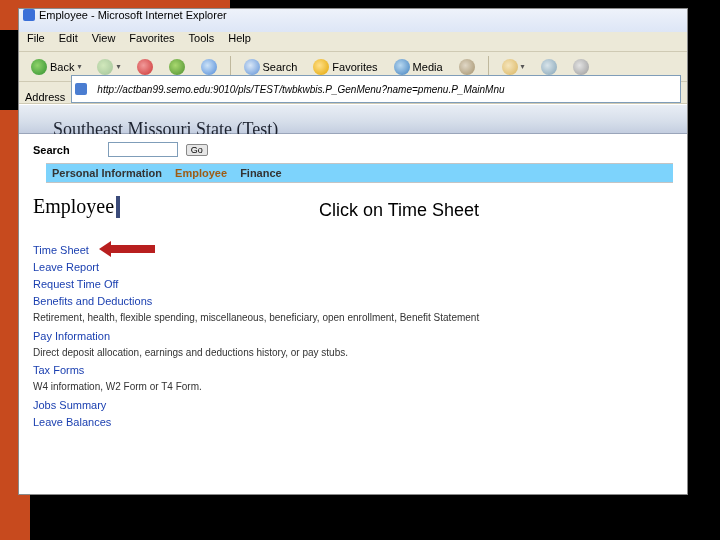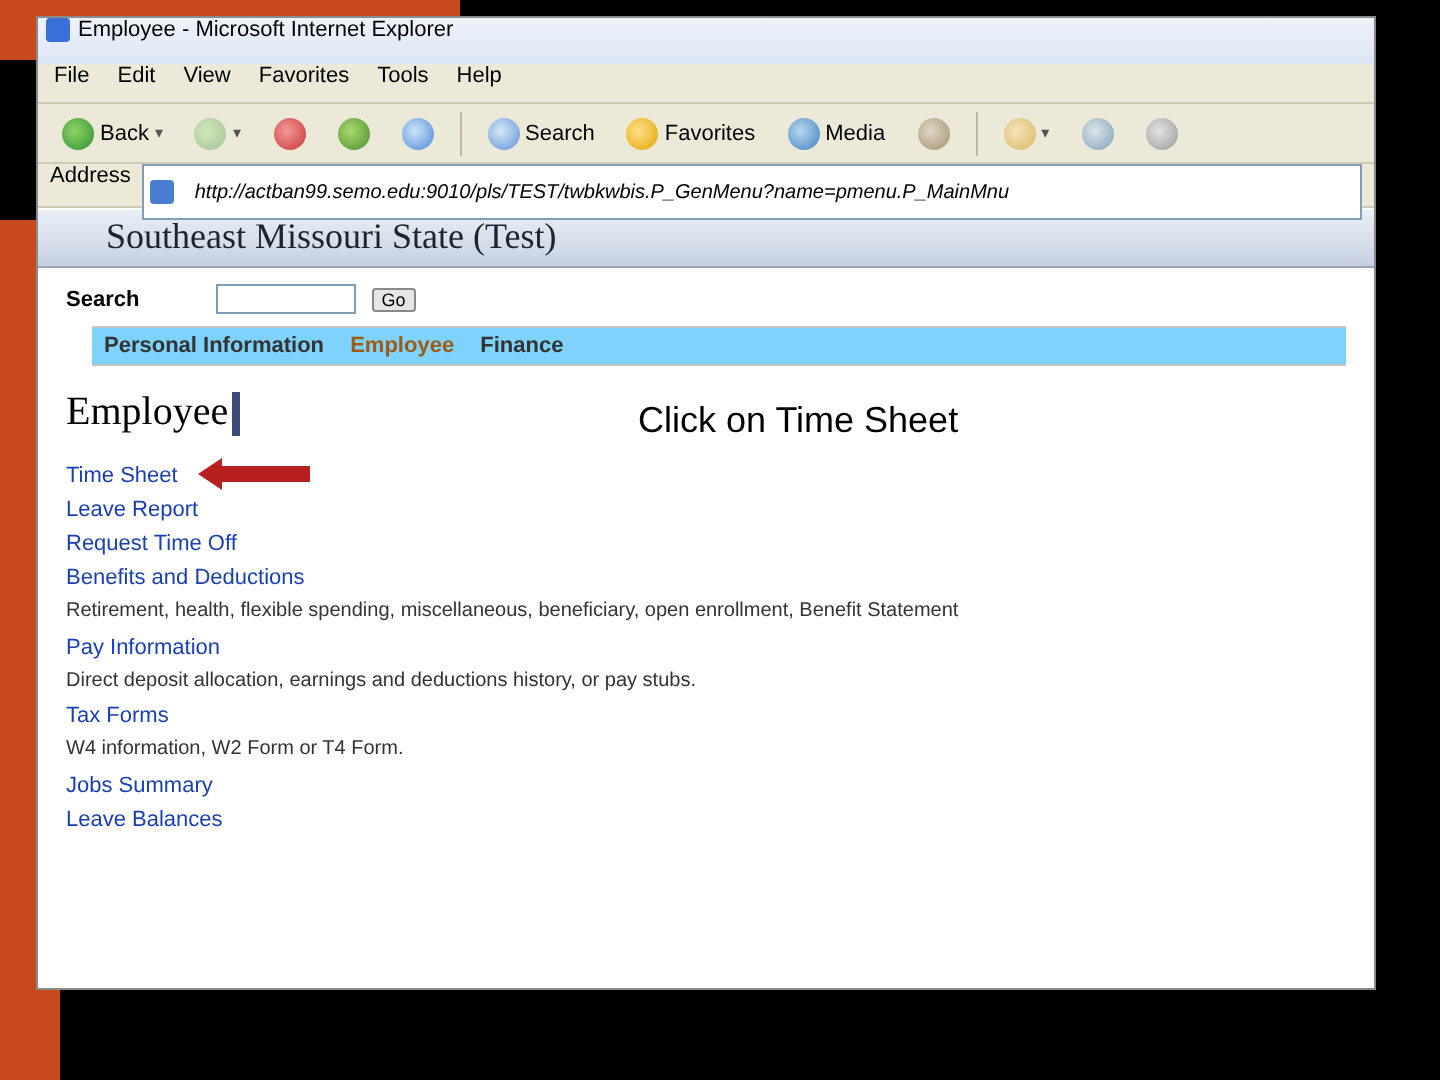--- a/index.html
+++ b/index.html
@@ -84,21 +84,21 @@
   .ico.hist { background: radial-gradient(circle at 40% 40%, #e0d7c6, #a2906a); }
   .ico.mail { background: radial-gradient(circle at 40% 40%, #f5e5bc, #d9b45e); }
   .ico.print { background: radial-gradient(circle at 40% 40%, #d8e4ea, #82a2b5); }
   .ico.edit { background: radial-gradient(circle at 40% 40%, #e3e3e3, #999); }
   .tb-sep { width:1px; height:22px; background:#bfb89d; margin:0 3px; }
   .caret { font-size:8px; color:#555; }
 
   .addrbar {
     height: 22px;
     background: #ece9d8;
-    display:flex; align-items:flex-start;
+    display:flex; align-items:flex-end;
     gap:6px;
     padding:0 6px;
     border-bottom:1px solid #cfcab4;
     font-size:11px;
   }
   .addr-input {
     flex:1;
     height:28px;
     background:#fff;
     border:1px solid #7f9db9;
@@ -110,21 +110,21 @@
     white-space:nowrap;
     font-style:italic;
   }
   .addr-input .favico { width:12px;height:12px;background:#4a7dd1;border-radius:2px;flex-shrink:0;}
 
   .banner {
     height: 30px;
     background: linear-gradient(#e9eef5 0%, #d6deea 60%, #c4cee0 100%);
     border-top:1px solid #fff;
     border-bottom:1px solid #9aa5ba;
-    padding: 3px 34px;
+    padding: 14px 34px;
     font-size: 18px;
     color:#1d2330;
     font-family: Georgia, "Times New Roman", serif;
   }
 
   .content {
     background:#fff;
     padding: 8px 14px 14px 14px;
     min-height: 360px;
     position:relative;
@@ -164,21 +164,21 @@
   }
   .cursor-bar { display:inline-block; width:4px; height:22px; background:#3b4b7a; margin-left:2px;}
   .callout {
     position:absolute;
     top:66px; left:300px;
     font-family:Arial,sans-serif;
     font-size:18px;
     color:#000;
   }
 
-  .linklist { margin-top:12px; font-size:11px; line-height:1.55; }
+  .linklist { margin-top:24px; font-size:11px; line-height:1.55; }
   .linklist .lk { color:#1a3fb0; cursor:pointer; display:block; }
   .linklist .desc { color:#333; font-size:10px; margin-bottom:2px; display:block;}
   .timesheet-row { position:relative; }
   .red-arrow {
     position:absolute; left:76px; top:3px;
     width:46px; height:8px;
     background:#b81f1f;
   }
   .red-arrow::before{
     content:"";

